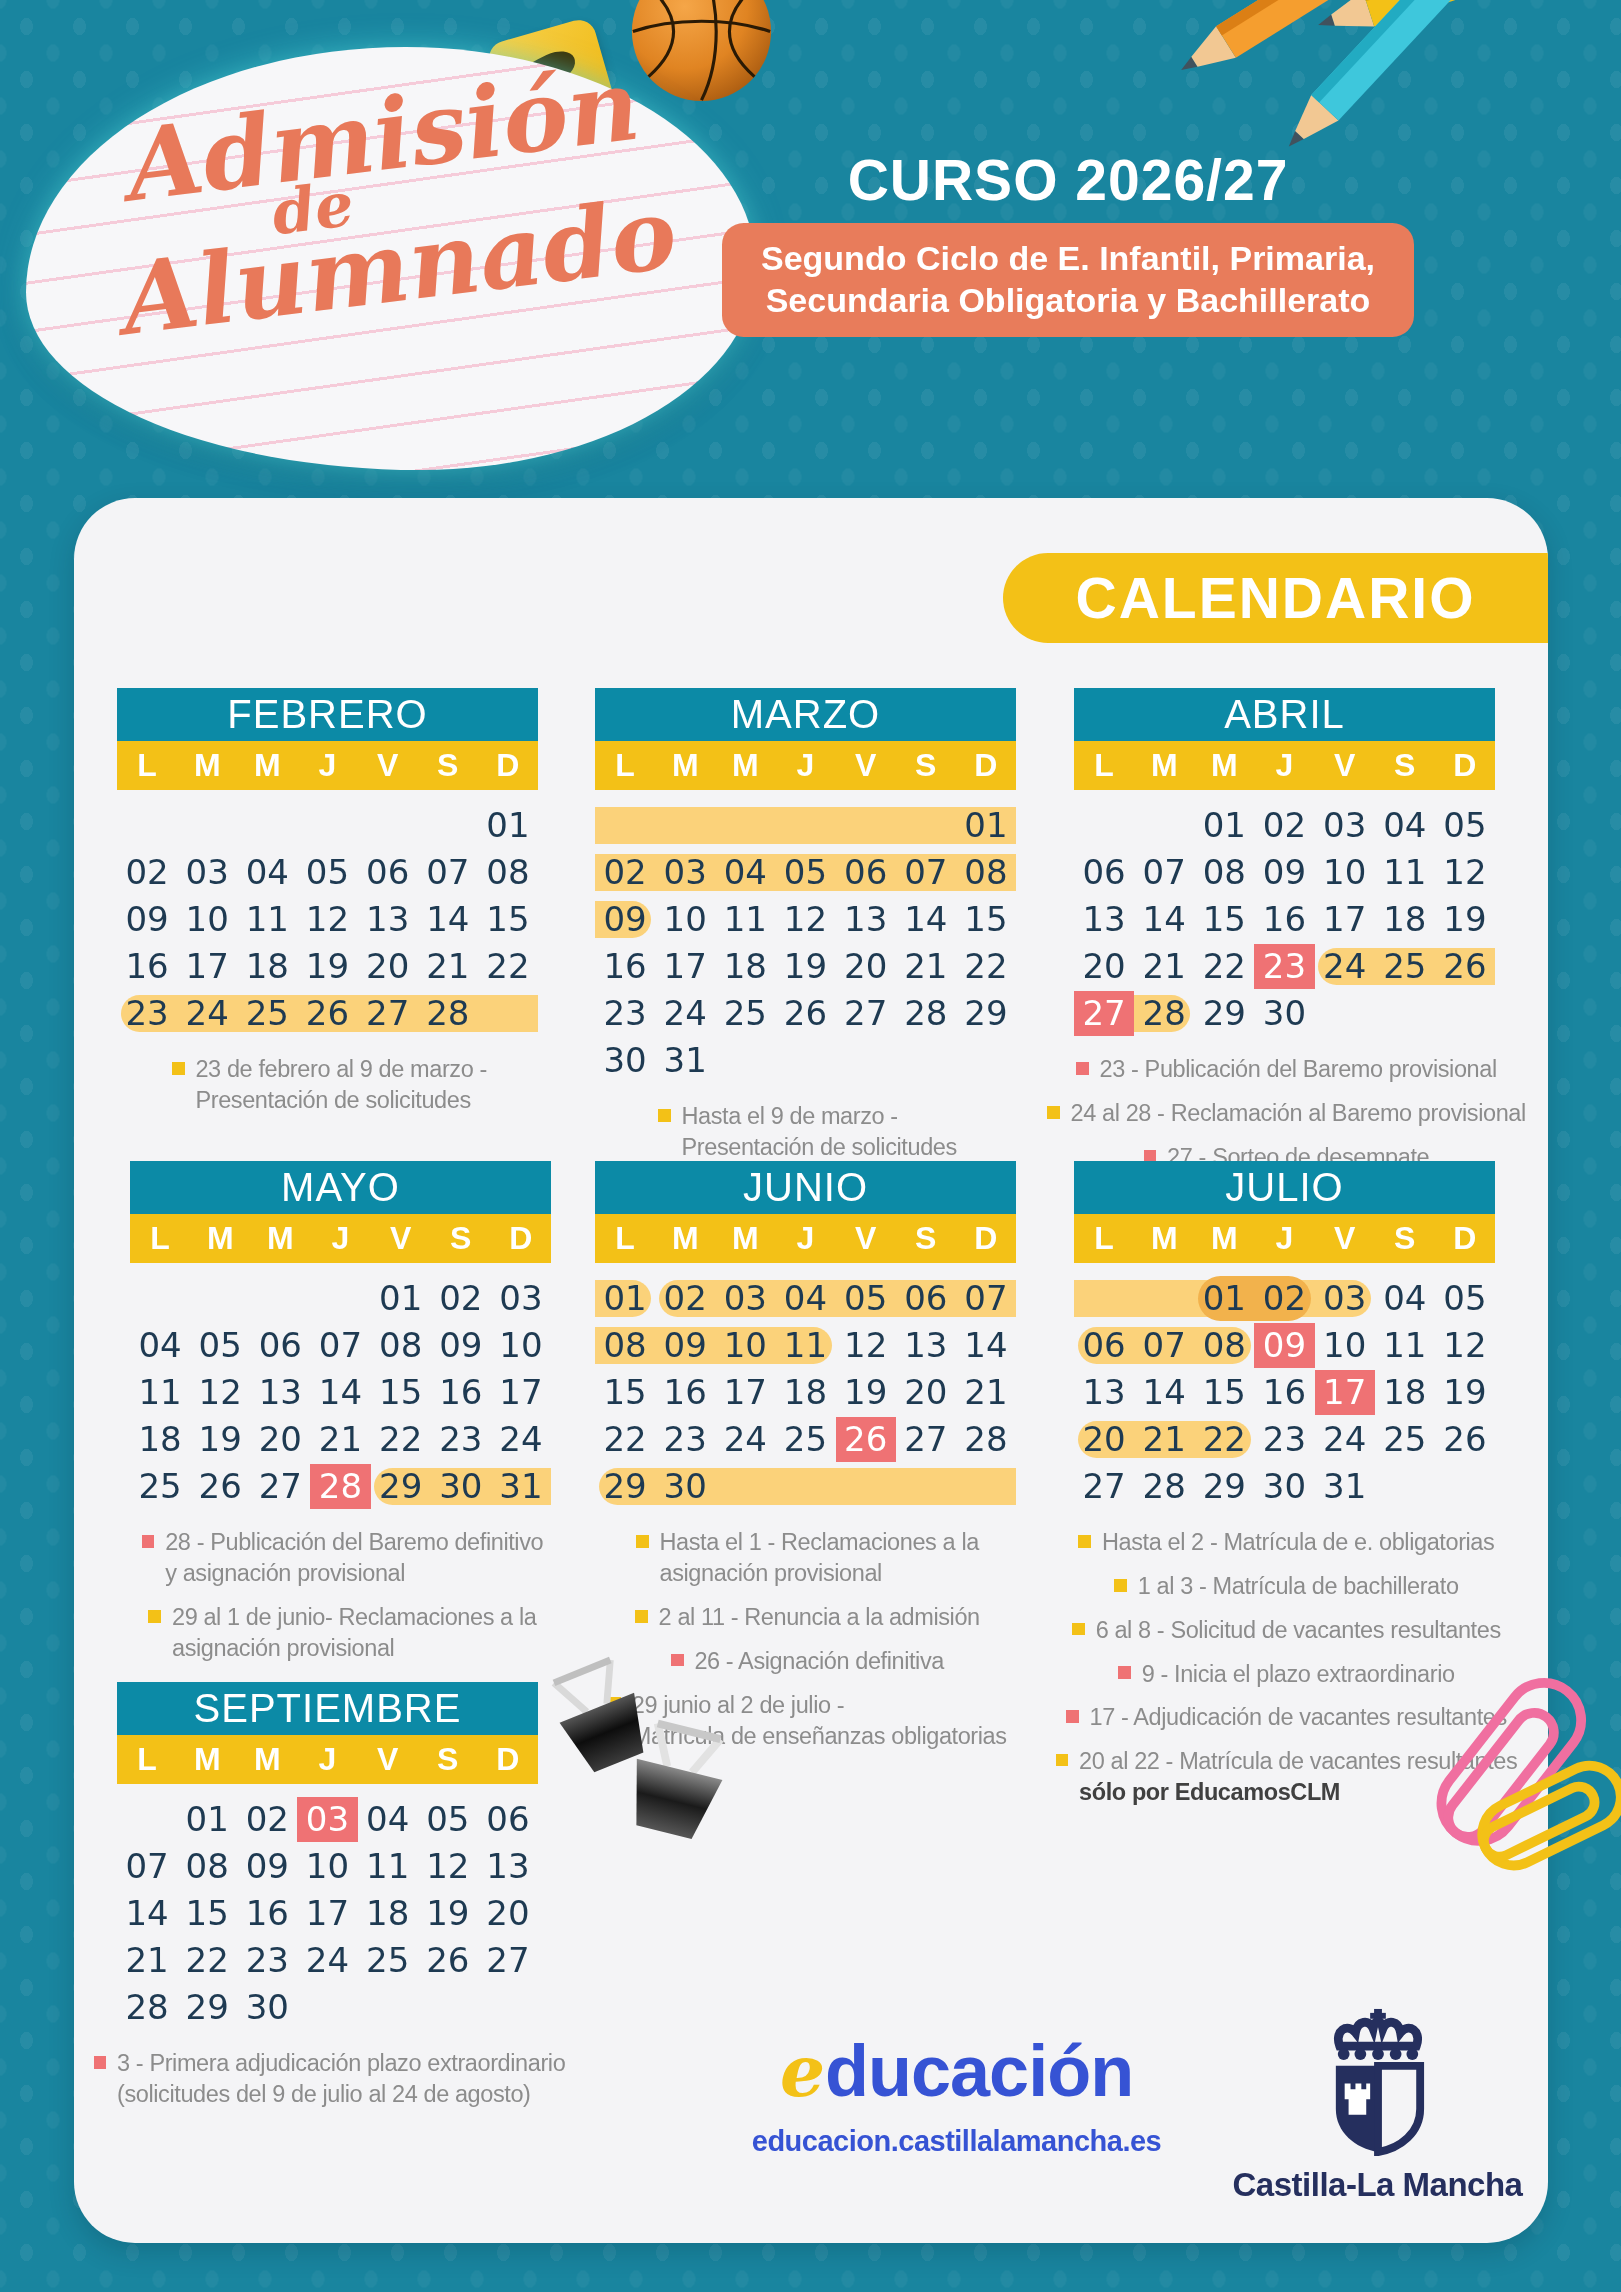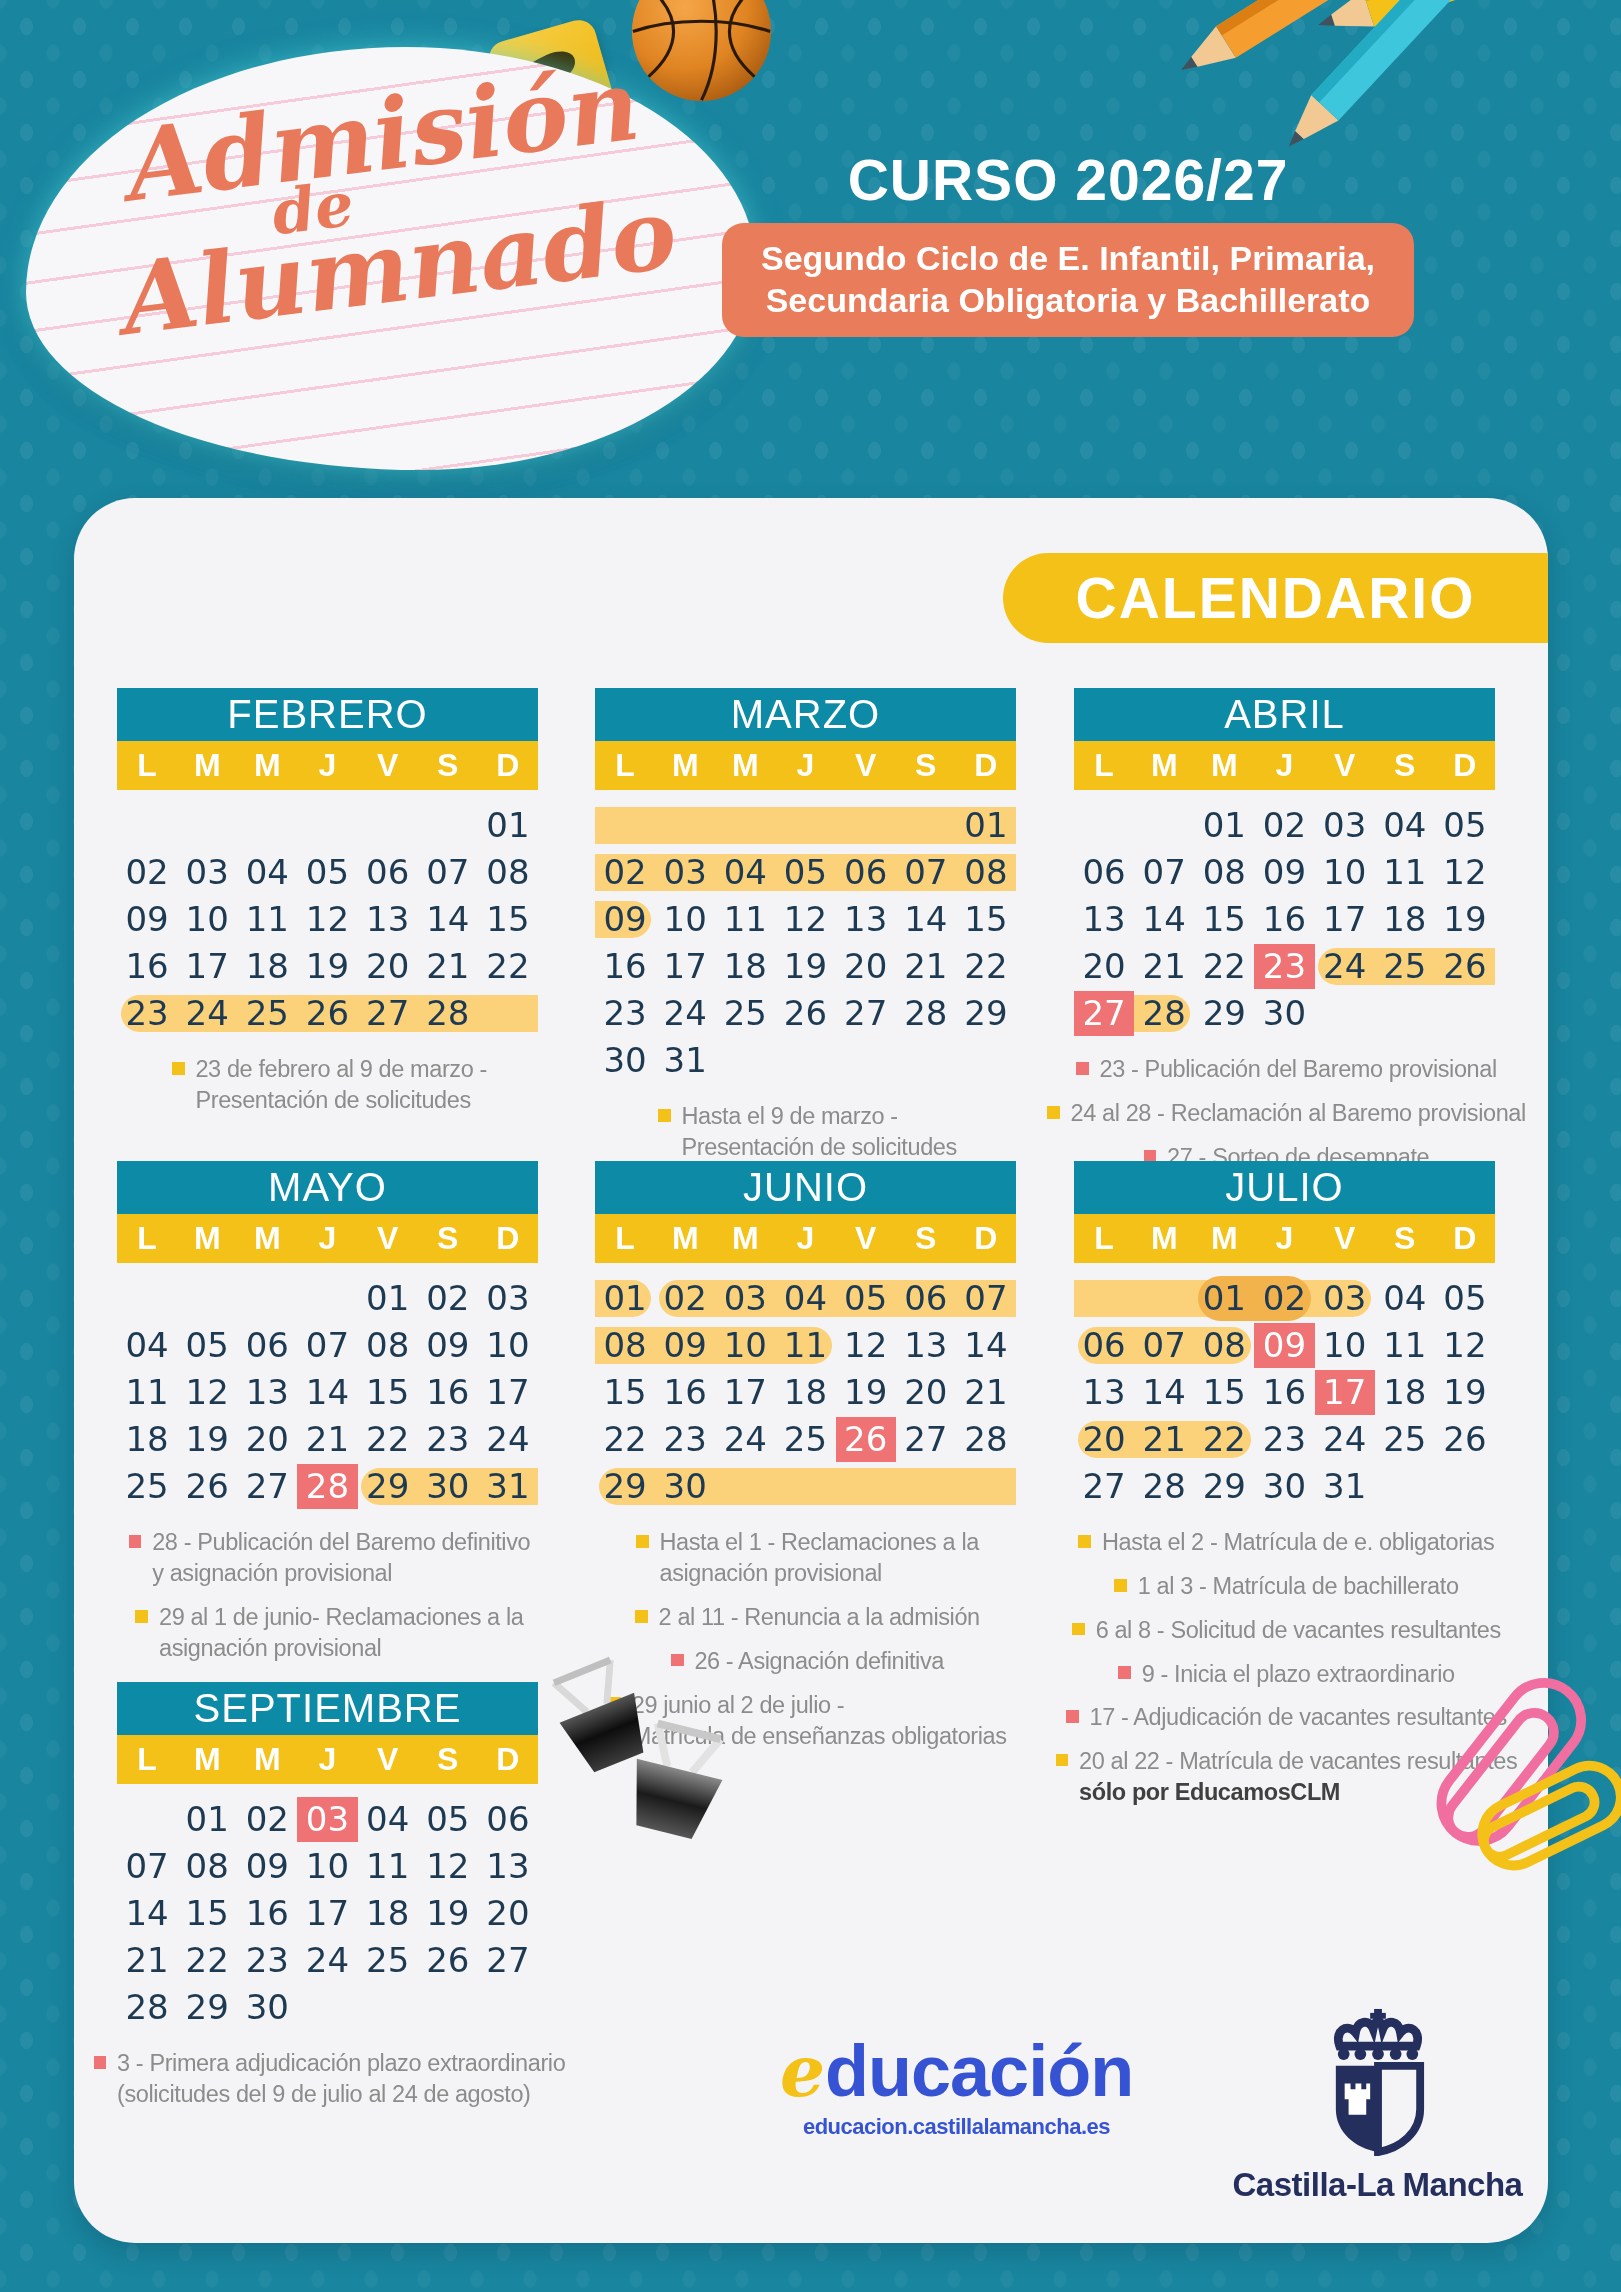--- a/index.html
+++ b/index.html
@@ -65,21 +65,21 @@
   .note{display:flex;margin-bottom:12.7px;justify-content:center;}
   .bullet{width:12.7px;height:12.7px;margin:7.8px 10.8px 0 0;flex:none;}
   .nlines{font-size:23.5px;line-height:1.32;letter-spacing:-0.4px;color:var(--note-gray,#8c8c8c);white-space:nowrap;}
   .nlines .nbold{font-weight:bold;color:#404040;}
   
   .edu{position:absolute;left:608px;top:1537px;width:549px;text-align:center;}
   .edu-line{line-height:1;}
   .edu-e{font-family:"DejaVu Serif",serif;font-style:italic;font-weight:bold;
     font-size:71px;color:var(--yellow,#f3c117);}
   .edu-rest{font-size:72px;font-weight:bold;color:var(--blue,#3653d4);letter-spacing:-1px;}
-  .edu-url{margin-top:7px;font-size:22px;font-weight:bold;color:var(--blue,#3653d4);letter-spacing:-0.5px;}
+  .edu-url{margin-top:18px;font-size:29px;font-weight:bold;color:var(--blue,#3653d4);letter-spacing:-0.5px;}
   .clm{position:absolute;left:1137px;top:1509px;width:333px;text-align:center;}
   .clm-label{margin-top:5.9px;font-size:33px;font-weight:bold;color:var(--navy,#252f5e);letter-spacing:-0.5px;}
   .deco-binderclips{position:absolute;left:537px;top:1649px;width:216px;height:196px;z-index:6;}
   .deco-paperclips{position:absolute;left:1423px;top:1654px;width:206px;height:245px;z-index:6;}
 </style>
 </head>
 <body>
 
 <div id="page">
 
@@ -397,21 +397,21 @@
               </div>
             </div>
             <div class="note">
               <span class="bullet" style="background: rgb(239, 114, 116);"></span>
               <div class="nlines">
                 <div>27 - Sorteo de desempate</div>
               </div>
             </div>
           </div>
         </div>
-        <div class="month" style="left: 43px; top: 663px;">
+        <div class="month" style="left: 56px; top: 663px;">
           <div class="m-head">MAYO</div>
           <div class="m-days">
             <span class="dcell">L</span>
             <span class="dcell">M</span>
             <span class="dcell">M</span>
             <span class="dcell">J</span>
             <span class="dcell">V</span>
             <span class="dcell">S</span>
             <span class="dcell">D</span>
           </div>

